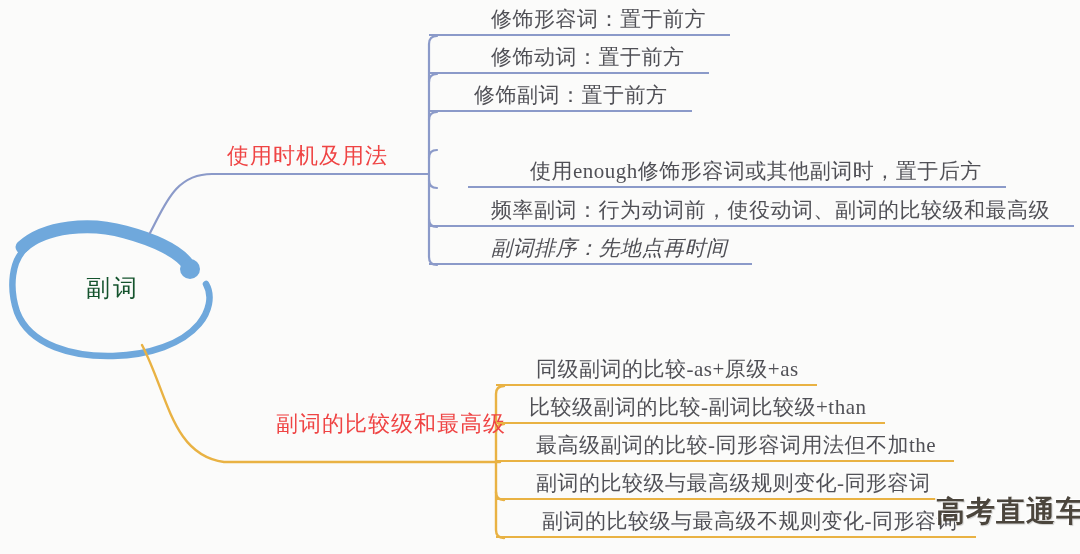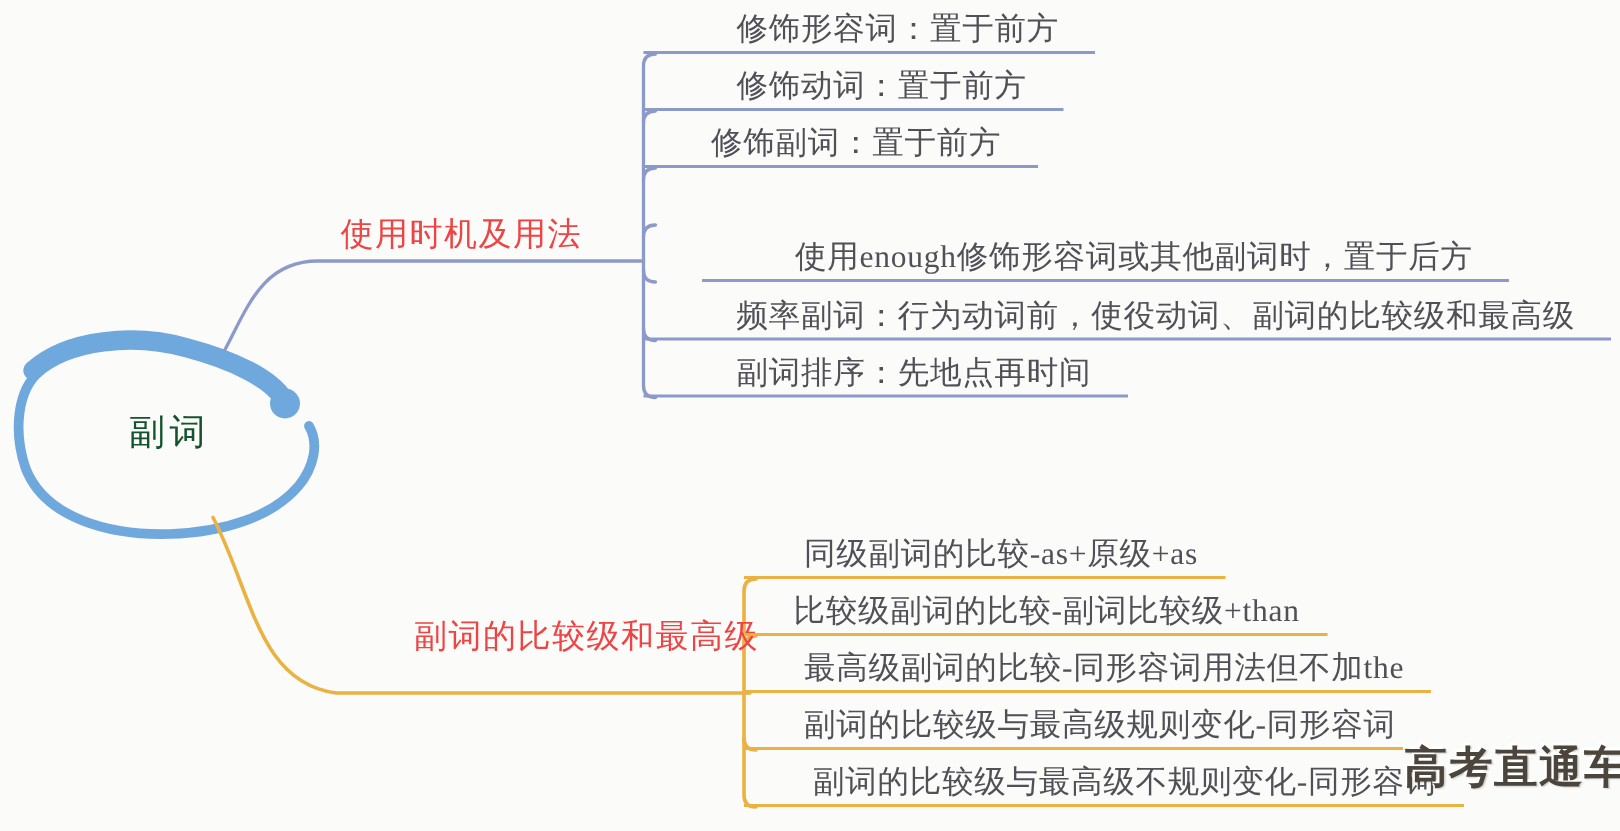--- a/index.html
+++ b/index.html
@@ -68,21 +68,21 @@
   <div class="txt root-label" style="left:86px;top:272px;">副词</div>
 
   <div class="txt branch-label" style="left:227px;top:141px;">使用时机及用法</div>
   <div class="txt branch-label" style="left:228px;top:409px;margin-left:48px;">副词的比较级和最高级</div>
 
   <div class="leaf blue" style="top:6px;text-align:center;">修饰形容词：置于前方</div>
   <div class="leaf blue" style="top:44px;">修饰动词：置于前方</div>
   <div class="leaf blue" style="top:82px;padding-left:45px;">修饰副词：置于前方</div>
   <div class="leaf blue" style="top:158px;margin-left:39px;">使用enough修饰形容词或其他副词时，置于后方</div>
   <div class="leaf blue" style="top:197px;">频率副词：行为动词前，使役动词、副词的比较级和最高级</div>
-  <div class="leaf blue" style="top:235px;">副词排序：先地点再时间</div>
+  <div class="leaf blue" style="top:235px;font-style:italic;">副词排序：先地点再时间</div>
 
   <div class="leaf yellow" style="top:356px;">同级副词的比较-as+原级+as</div>
   <div class="leaf yellow" style="top:394px;padding-left:33px;">比较级副词的比较-副词比较级+than</div>
   <div class="leaf yellow" style="top:432px;">最高级副词的比较-同形容词用法但不加the</div>
   <div class="leaf yellow" style="top:470px;">副词的比较级与最高级规则变化-同形容词</div>
   <div class="leaf yellow" style="top:508px;padding-left:46px;">副词的比较级与最高级不规则变化-同形容词</div>
 
   <div class="txt watermark" style="left:936px;top:492px;">高考直通车</div>
 
 </div>

